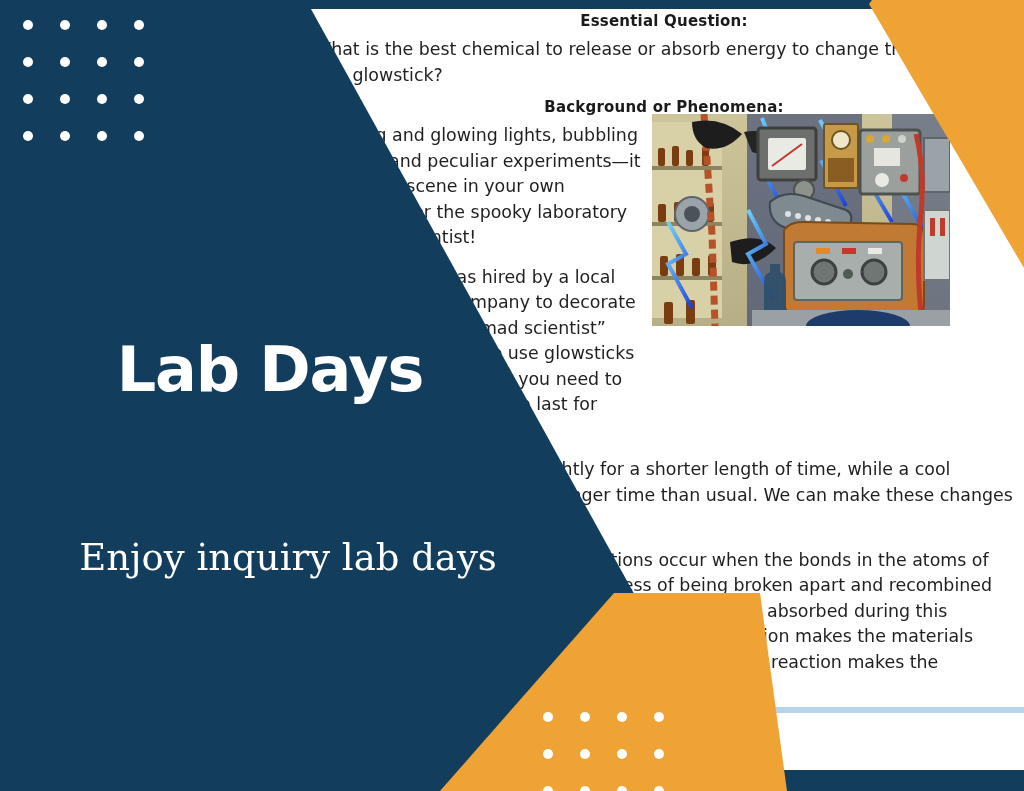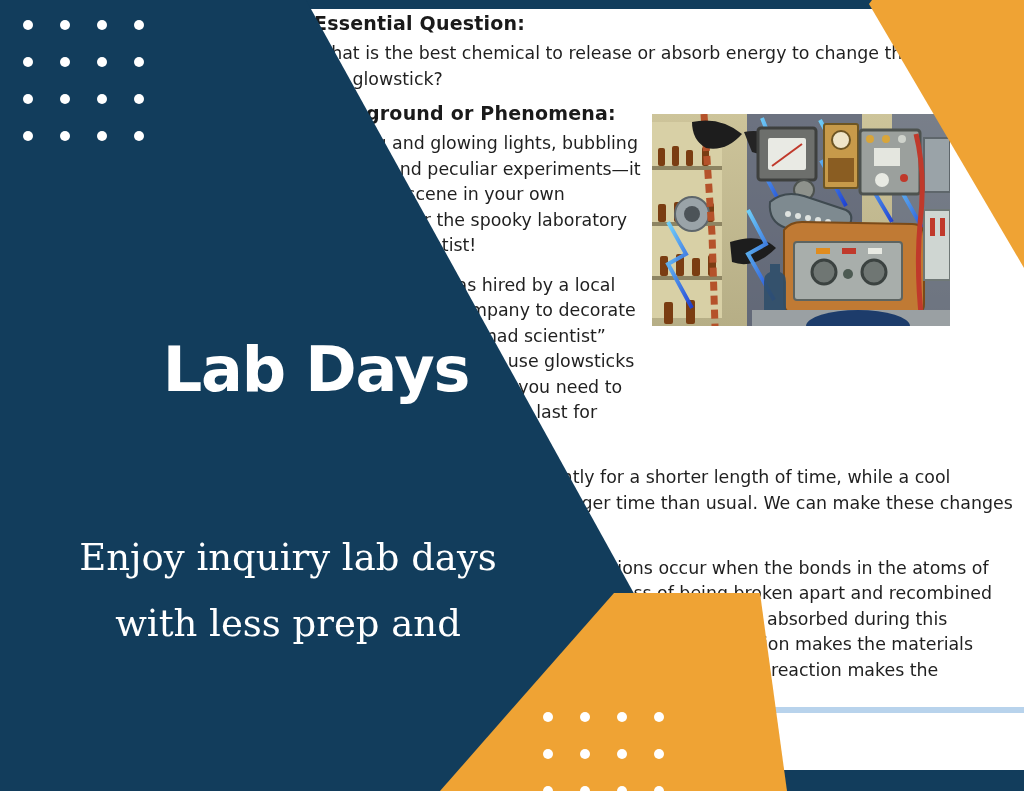--- a/index.html
+++ b/index.html
@@ -21,24 +21,25 @@
     overflow:hidden;
   }
   .doc-inner{
     position:absolute;
     left:14px; top:4px;
     width:700px;
   }
   .doc-h{
     font-family:"DejaVu Sans",sans-serif;
     font-weight:bold;
-    font-size:19px;
+    font-size:15px;
     color:#1a1a1a;
     margin:0 0 7px 0;
     letter-spacing:.2px;
+    text-align:center;
   }
   .doc-p{
     font-family:"DejaVu Sans",sans-serif;
     font-size:17.4px;
     line-height:25.5px;
     color:#1f1f1f;
     margin:0 0 14px 0;
   }
   .doc-p b{font-weight:bold;}
   .narrow{width:330px;}
@@ -99,21 +100,20 @@
     position:absolute;
     left:0; top:336px;
     width:540px;
     text-align:center;
     font-family:"DejaVu Sans",sans-serif;
     font-weight:bold;
     font-size:62px;
     line-height:68px;
     letter-spacing:-1.2px;
     color:#ffffff;
-    padding-left:46px;
   }
   .headline .l1,.headline .l2{display:block;}
 
   .subtitle{
     position:absolute;
     left:0; top:525px;
     width:540px;
     text-align:center;
     font-family:"DejaVu Serif",serif;
     font-size:37px;
@@ -319,16 +319,15 @@
       <div class="dot" style="left: 74px; top: 74px; width: 10px; height: 10px;"></div>
       <div class="dot" style="left: 111px; top: 74px; width: 10px; height: 10px;"></div>
     </div>
 
   <div class="headline">
     <span class="l1">Lab Days</span>
   </div>
 
   <div class="subtitle">
     <span>Enjoy inquiry lab days</span>
-    <span>with less prep and</span>
   </div>
 
 </div>
 
 </body></html>

